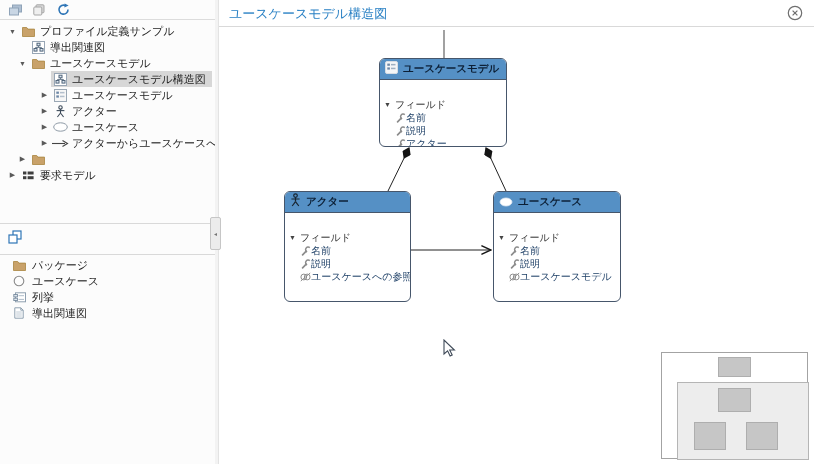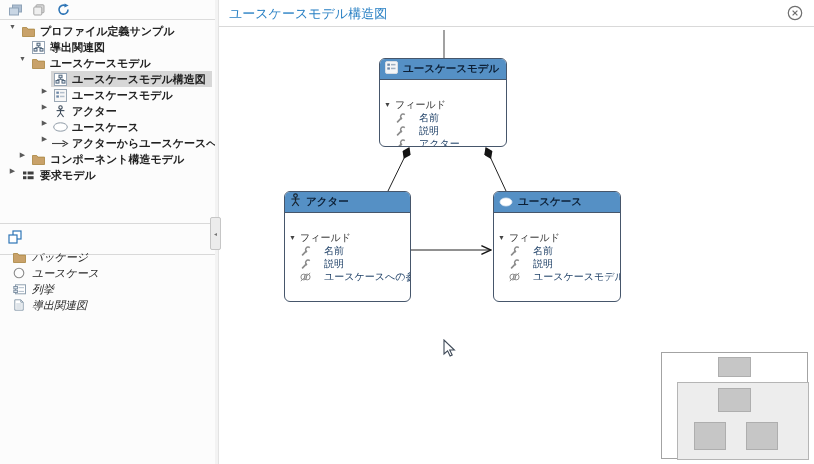--- a/index.html
+++ b/index.html
@@ -6,29 +6,29 @@
   body{width:814px;height:464px;overflow:hidden;background:#fff;
        font-family:"Liberation Sans","DejaVu Sans",sans-serif;}
   .app{position:relative;width:814px;height:464px;background:#fff;}
 
   
   .left-panel{position:absolute;left:0;top:0;width:215px;height:464px;background:#fcfcfc;}
   .toolbar{position:absolute;left:0;top:0;width:215px;height:20px;border-bottom:1px solid #dcdcdc;
            display:flex;align-items:center;gap:10px;padding-left:8px;box-sizing:border-box;}
   .tbicon{display:inline-flex;width:14px;height:14px;align-items:center;justify-content:center;}
   .tree{position:absolute;left:0;top:23px;width:215px;}
-  .trow{height:16px;display:flex;font-size:11px;color:#222;white-space:nowrap;cursor:default;font-weight:bold;}
+  .trow{height:16px;display:flex;align-items:center;font-size:11px;color:#222;white-space:nowrap;cursor:default;}
   .ind0{padding-left:6px;}.ind1{padding-left:16px;}.ind2{padding-left:38px;}
   .exp{width:13px;flex:none;font-size:7px;color:#5a5a5a;text-align:center;}
   .titem{display:flex;align-items:center;height:16px;padding:0 6px 0 1px;}
   .titem.sel{background:#d7d7d7;}
   .ticon{width:17px;flex:none;display:flex;align-items:center;justify-content:center;margin-right:3px;}
   .sep{position:absolute;left:0;width:215px;height:1px;background:#d9d9d9;}
   .mid-toolbar{position:absolute;left:8px;top:230px;}
-  .palette{position:absolute;left:0;top:249px;width:215px;font-style:italic;}
+  .palette{position:absolute;left:0;top:257px;width:215px;}
   .prow{height:16px;display:flex;align-items:center;font-size:11px;color:#222;padding-left:10px;}
   .picon{width:18px;flex:none;display:flex;align-items:center;justify-content:center;margin-right:4px;}
 
   
   .splitter{position:absolute;left:215px;top:0;width:4px;height:464px;background:#f3f3f3;border-right:1px solid #e3e3e3;box-sizing:border-box;}
   .collapse-handle{position:absolute;left:210px;top:217px;width:9px;height:31px;background:#ececec;
                    border:1px solid #c6c6c6;border-radius:2px;z-index:6;display:flex;align-items:center;
                    justify-content:center;font-size:6px;color:#777;cursor:pointer;}
 
   
@@ -38,21 +38,21 @@
   .close-btn{position:absolute;right:11px;top:5px;width:16px;height:16px;cursor:pointer;}
   .canvas{position:absolute;left:0;top:27px;width:595px;height:437px;}
   .edges{position:absolute;left:0;top:0;width:595px;height:437px;}
 
   
   .node{position:absolute;background:#fff;border:1px solid #46566b;border-radius:6px;box-sizing:border-box;overflow:hidden;}
   .nhead{height:21px;background:#5590c5;border-bottom:1px solid #46566b;display:flex;align-items:center;
          padding-left:5px;gap:5px;box-sizing:border-box;}
   .ntitle{font-size:10.5px;font-weight:bold;color:#0c1f35;}
   .nbody{padding-top:18px;}
-  .frow{height:13px;display:flex;align-items:center;font-size:10px;color:#1d3f66;padding-left:15px;gap:13px;white-space:nowrap;}
+  .frow{height:13px;display:flex;align-items:center;font-size:10px;color:#1d3f66;padding-left:15px;gap:0;white-space:nowrap;}
   .frow.group{padding-left:4px;color:#333;gap:4px;}
   .gexp{font-size:7px;color:#444;}
   .ficon{width:11px;flex:none;display:flex;align-items:center;justify-content:center;}
 
   
   .minimap{position:absolute;left:442px;top:325px;width:147px;height:107px;background:#fff;border:1px solid #a3a3a3;box-sizing:border-box;}
   .mm-viewport{position:absolute;left:15px;top:29px;width:130px;height:76px;background:#ededed;border:1px solid #b5b5b5;}
   .mm-box{position:absolute;background:#c6c6c6;border:1px solid #aeaeae;box-sizing:border-box;}
   .mm-top{left:56px;top:4px;width:33px;height:20px;}
   .mm-a{left:56px;top:35px;width:33px;height:24px;}
@@ -206,21 +206,20 @@
       </div>
 
       <div class="trow ind1">
         <span class="exp">▶</span>
         <span class="titem">
             <span class="ticon">
               <svg width="13" height="11" viewBox="0 0 13 11">
                 <path d="M0.5,1.5 h4.2 l1.2,1.6 h6.6 v7.4 h-12 z" fill="#c9a26a" stroke="#a9853f" stroke-width="0.8"></path>
               </svg>
             </span>
-        <span>コンポーネント構造モデル</span>
           </span>
       </div>
 
       <div class="trow ind0">
         <span class="exp">▶</span>
         <span class="titem">
             <span class="ticon">
               <svg width="13" height="11" viewBox="0 0 13 11">
                 <g fill="#3f3f3f">
                   <rect x="1" y="1.5" width="3.4" height="3"></rect>

